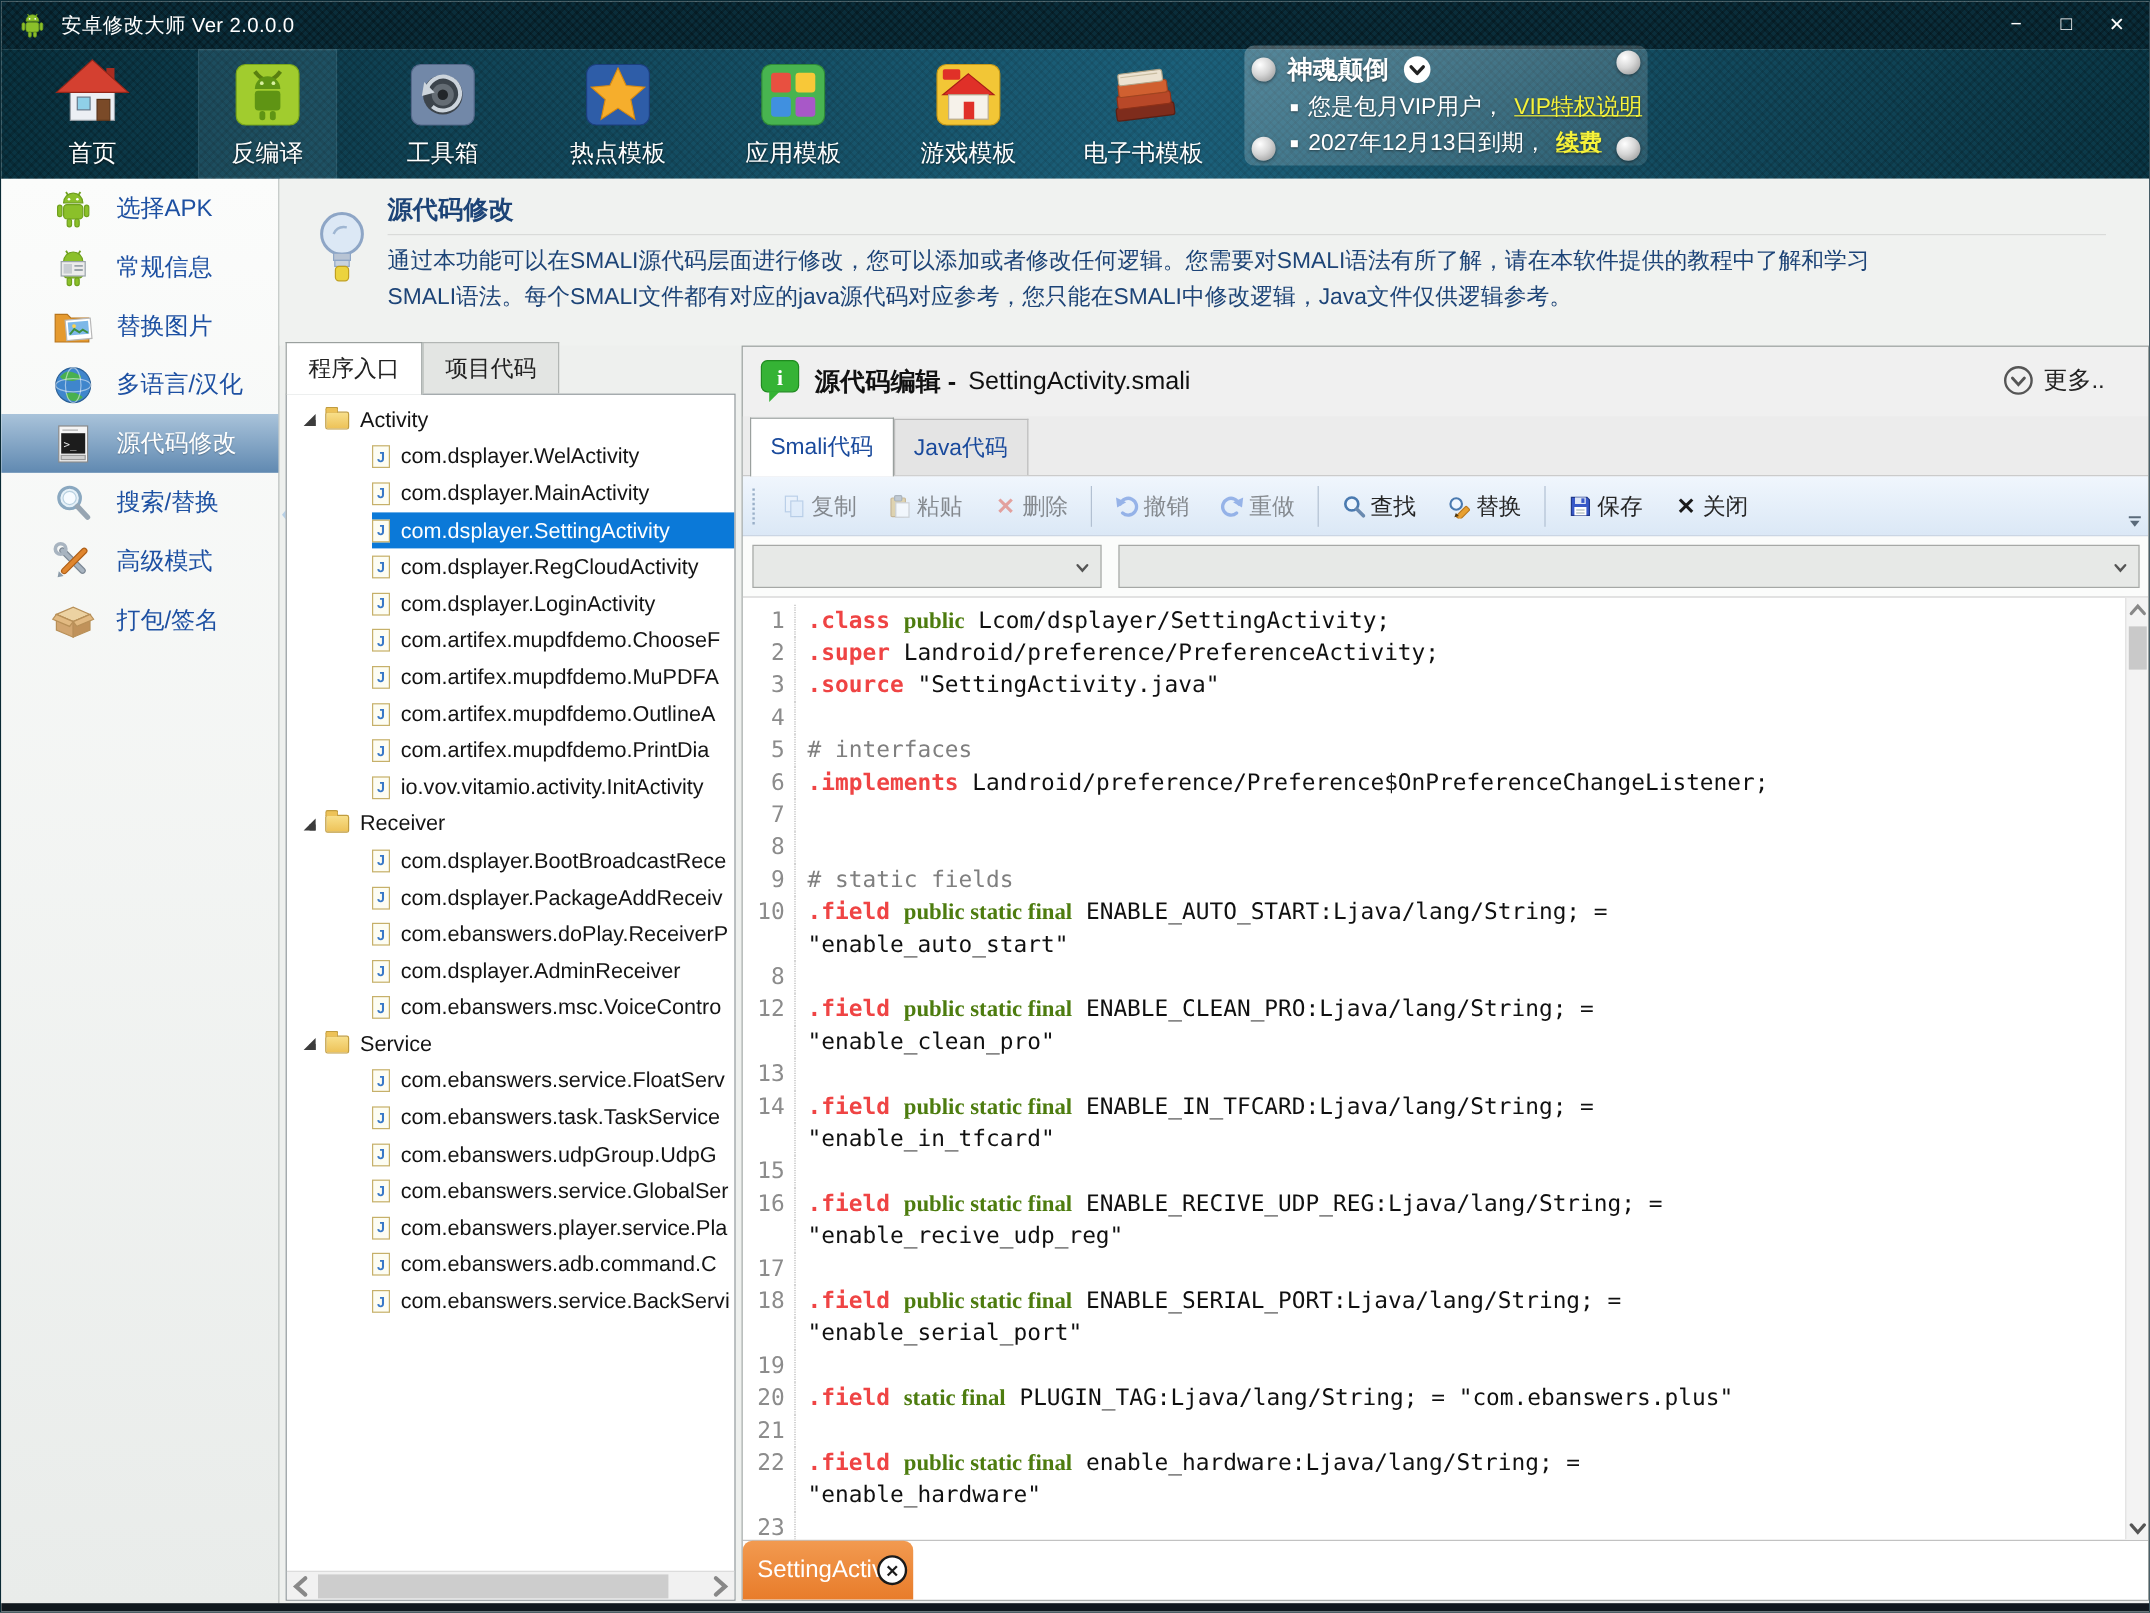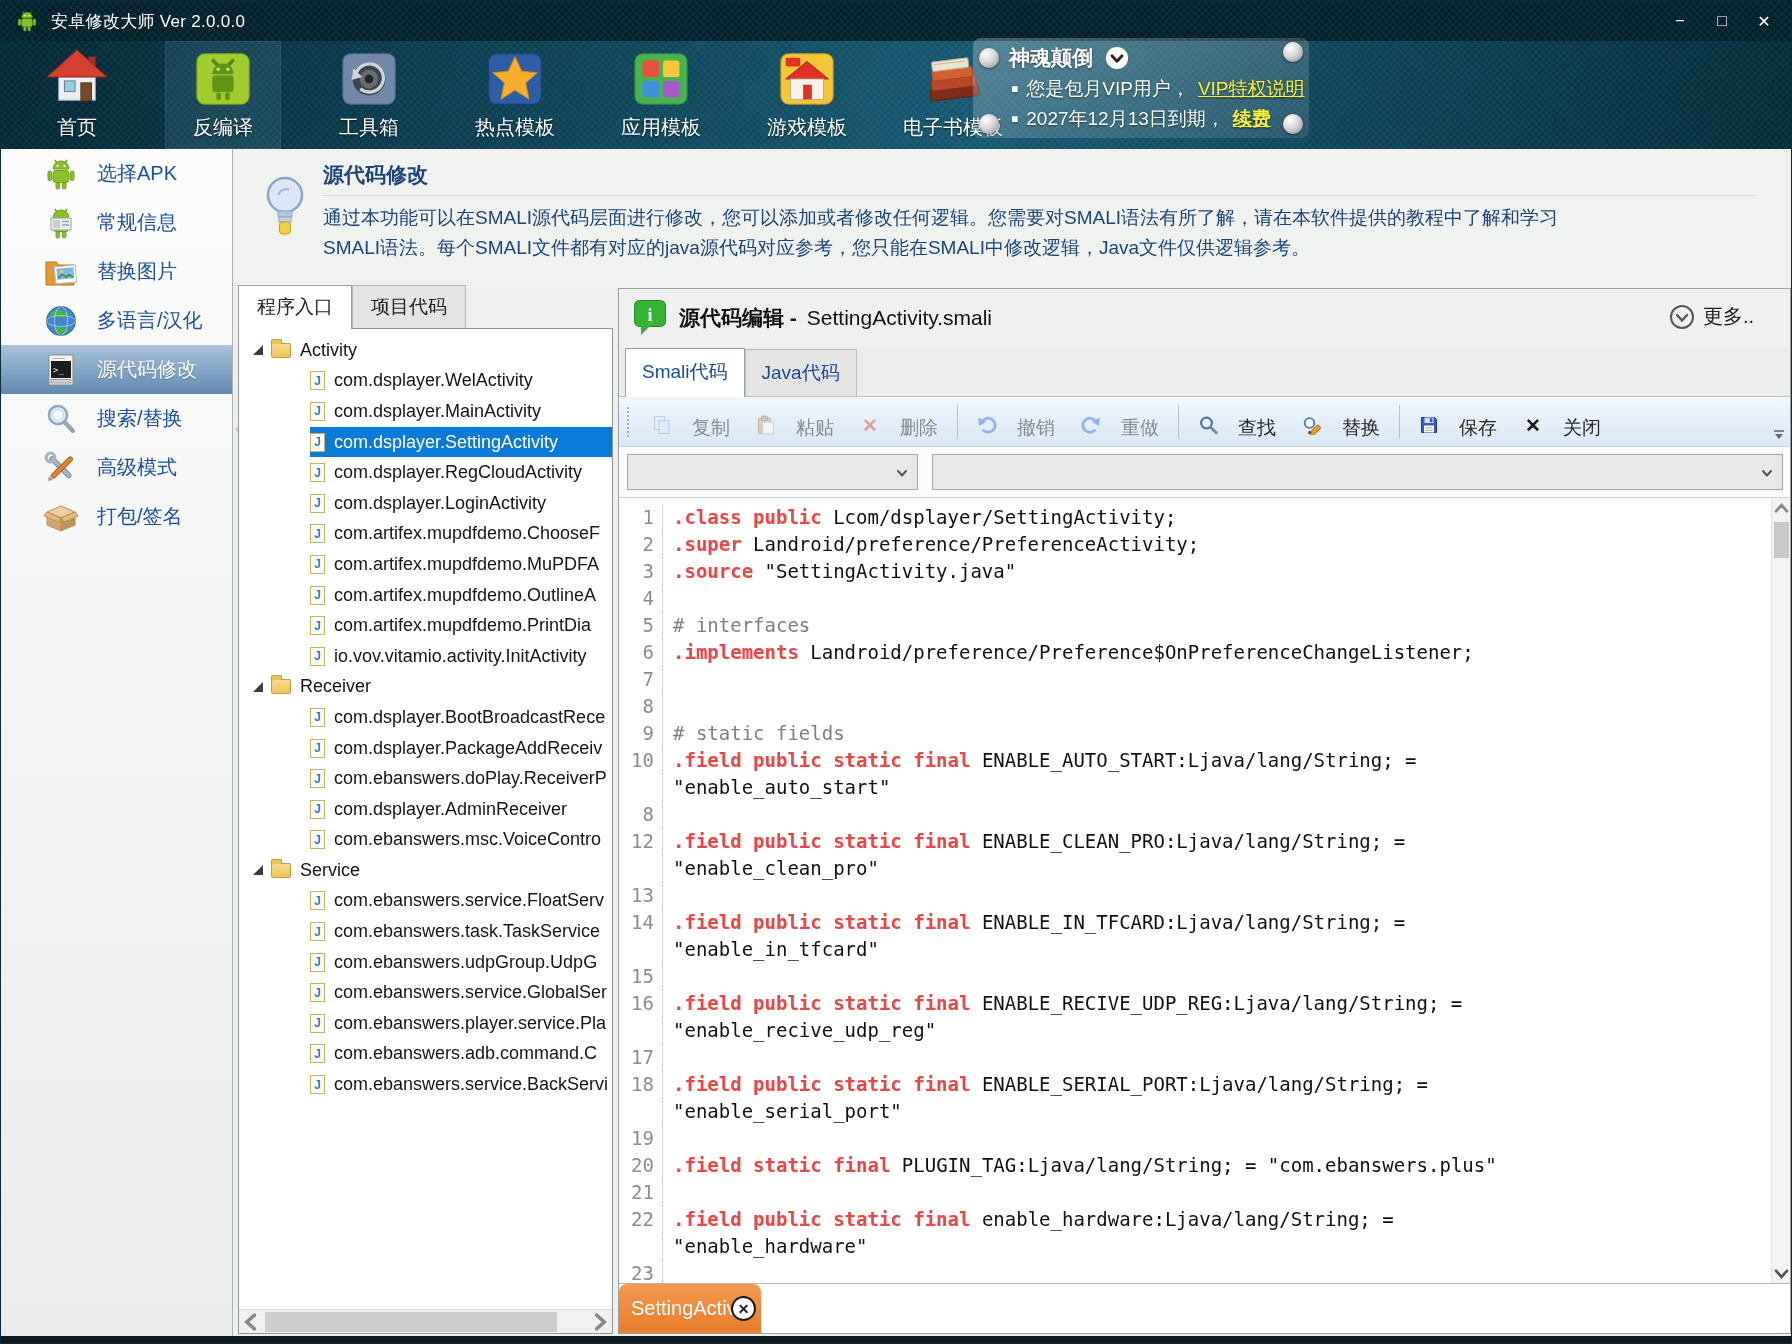--- a/index.html
+++ b/index.html
@@ -27,21 +27,21 @@
                      repeating-linear-gradient(135deg, rgba(0,0,0,.16) 0 2px, transparent 2px 5px);
     display:flex; }
   .nav-items { display:flex; padding-left:18px;gap:30px; }
   .nav-item { min-width:116px; padding:2px 8px 0 8px; display:flex; flex-direction:column; align-items:center; cursor:pointer; }
   .nav-item.active { background:rgba(150,215,240,.12); box-shadow:inset 0 0 0 1px rgba(255,255,255,.07); }
   .nav-ico { width:62px; height:62px; margin-top:4px; }
   .nav-ico svg { width:100%; height:100%; }
   .nav-label { margin-top:5px; color:#fff; font-size:20px; text-shadow:0 1px 2px rgba(0,0,0,.65); white-space:nowrap; }
 
   
-  .vip { position:absolute; left:972px; top:-3px; width:336px; height:100px; border-radius:8px;
+  .vip { position:absolute; left:1036px; top:-3px; width:336px; height:100px; border-radius:8px;
     background:linear-gradient(160deg, rgba(255,255,255,.26), rgba(255,255,255,.10));
     color:#fff; }
   .vip-ball { position:absolute; width:20px; height:20px; border-radius:50%;
     background:radial-gradient(circle at 35% 30%, #ffffff 0%, #d6d6d6 45%, #8c8c8c 100%);
     box-shadow:0 1px 3px rgba(0,0,0,.45); }
   .vb-tl { left:6px; top:10px; } .vb-tr { right:6px; top:4px; }
   .vb-bl { left:6px; bottom:4px; } .vb-br { right:6px; bottom:4px; }
   .vip-row1 { position:absolute; left:36px; top:6px; display:flex; align-items:center; gap:12px; }
   .vip-name { font-size:21px; font-weight:bold; text-shadow:0 1px 2px rgba(0,0,0,.5); }
   .vip-chev { width:24px; height:24px; display:inline-block; }
@@ -106,21 +106,21 @@
   .ed-more { position:absolute; right:36px; top:14px; display:flex; align-items:center; gap:8px; font-size:20px; color:#222; cursor:pointer; }
   .more-chev { width:26px; height:26px; }
 
   .ed-tabs { height:50px; flex:none; background:#ececec; border-bottom:1px solid #c2c2c2; display:flex; align-items:flex-end; padding-left:6px; }
   .e-tab { padding:10px 16px; font-size:19px; color:#1a4a9c; background:#e4e4e4; border:1px solid #bcbcbc; border-bottom:none; cursor:pointer; }
   .e-tab.active { background:#fff; border-color:#9aa09e; margin-bottom:-1px; padding-bottom:12px; z-index:2; }
 
   .ed-toolbar { height:50px; flex:none; background:linear-gradient(#f0f6fd,#dbe8f6); border-bottom:1px solid #c2d0e0;
     display:flex; align-items:center; position:relative; }
   .grip { width:2px; height:30px; border-left:2px dotted #9ab0c8; margin:0 10px 0 8px; }
-  .tb-btn { display:flex; align-items:flex-start; gap:20px; padding:18px 13px; height:100%; font-size:19px; color:#262626; cursor:pointer; }
+  .tb-btn { display:flex; align-items:center; gap:4px; padding:18px 13px; height:100%; font-size:19px; color:#262626; cursor:pointer; }
   .tb-btn.disabled { opacity:.5; }
   .tb-ico { width:20px; height:20px; display:flex; align-items:center; justify-content:center; }
   .tb-ico svg { width:20px; height:20px; }
   .glyph-red { color:#e05545; font-weight:bold; font-size:19px; }
   .glyph-dark { color:#1a1a1a; font-weight:bold; font-size:19px; }
   .tb-sep { width:1px; height:34px; background:#b2c0d2; margin:0 6px; }
   .tb-overflow { position:absolute; right:4px; bottom:4px; width:14px; height:14px; }
 
   .combo-row { height:50px; flex:none; background:#fbfcfb; position:relative; }
   .combo { position:absolute; top:7px; height:36px; background:#e7e9e7; border:1px solid #a6a8a6; cursor:pointer; }
@@ -128,21 +128,21 @@
   .combo.c2 { left:313px; width:851px; }
   .combo-chev { position:absolute; right:8px; top:11px; width:14px; height:14px; }
   .combo-value { font-size:17px; color:#222; line-height:34px; padding-left:8px; }
 
   .code-wrap { flex:1; background:#fff; position:relative; overflow:hidden; border-top:1px solid #d0d0d0; }
   .code-lines { padding-top:6px; font-family:"DejaVu Sans Mono", monospace; font-size:19px; }
   .code-row { display:flex; line-height:27px; }
   .ln { width:44px; flex:none; text-align:right; padding-right:8px; color:#8c8c8c; border-right:1px dotted #b4b4b4; }
   .ct { padding-left:10px; white-space:pre; }
   .t-k { color:#ef4444; font-weight:bold; }
-  .t-r { color:#ef4444; font-weight:bold; }
+  .t-r { color:#4d7c0f; font-weight:bold;font-family:Liberation Serif, serif; }
   .t-c { color:#7f7f7f; }
   .t-p { color:#101010; }
   .vscroll { position:absolute; right:0; top:0; bottom:0; width:19px; background:#f3f3f3; border-left:1px solid #e0e0e0; }
   .varrow { position:absolute; left:0; width:19px; height:20px; display:flex; align-items:center; justify-content:center; }
   .varrow.up { top:0; } .varrow.down { bottom:0; }
   .vthumb { position:absolute; left:2px; top:24px; width:15px; height:36px; background:#c9c9c9; }
 
   .ed-bottombar { height:50px; flex:none; background:#fff; border-top:1px solid #b4b4b4; display:flex; }
   .file-tab { width:142px; height:100%; background:linear-gradient(#f29a50,#e87c2a); border-radius:8px 8px 0 0;
     display:flex; align-items:center; color:#fff; font-size:20px; padding-left:12px; position:relative; cursor:pointer; overflow:hidden; }

